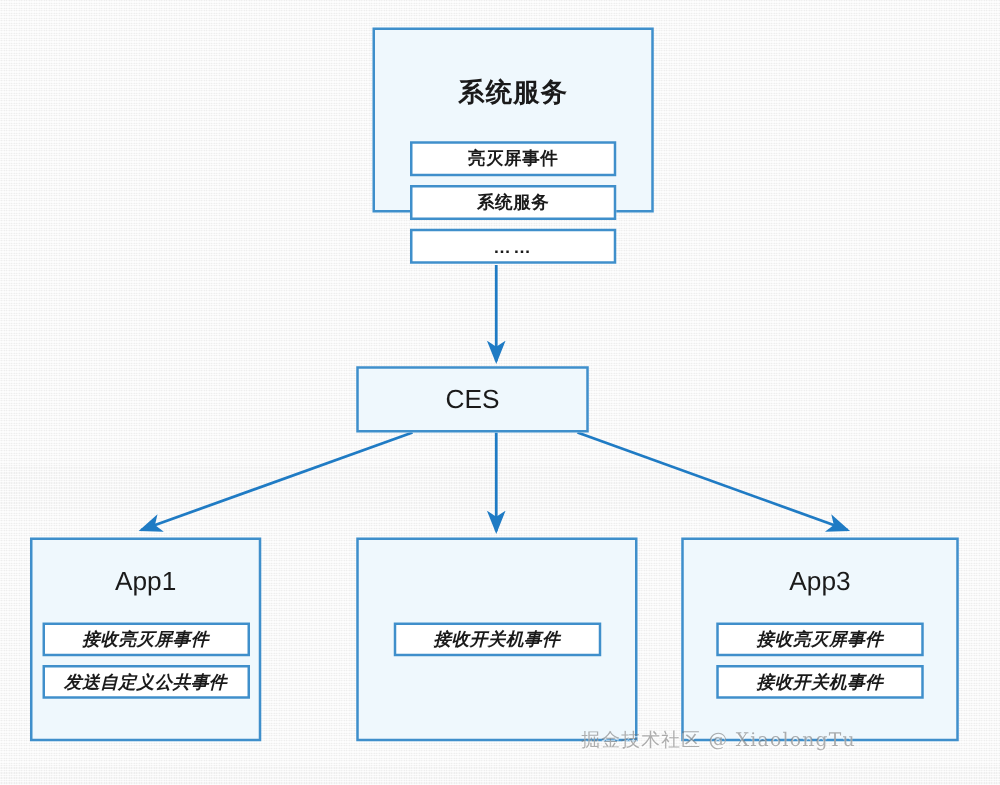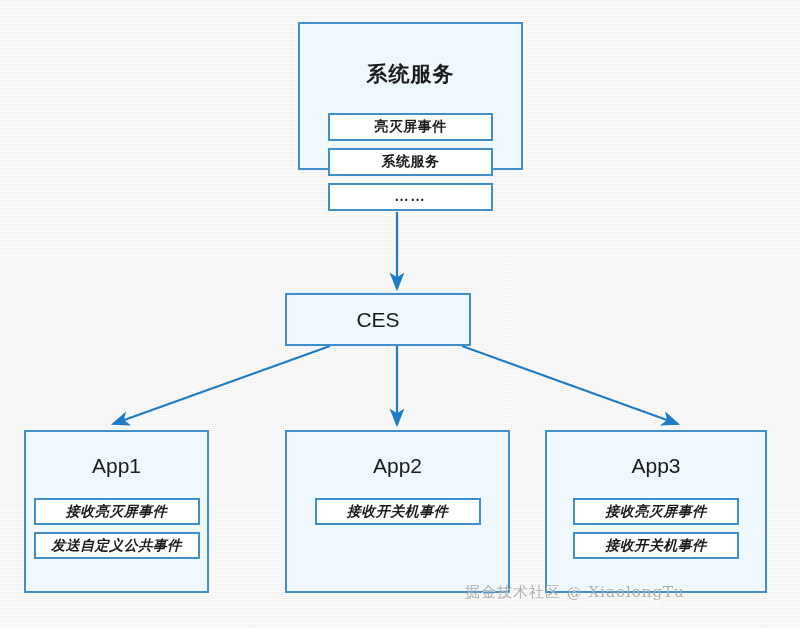--- a/index.html
+++ b/index.html
@@ -71,21 +71,20 @@
     justify-content: center;
     color: #1a1a1a;
     font-size: 14px;
     font-weight: bold;
     letter-spacing: 0.5px;
     white-space: nowrap;
   }
   .sys-item {
     width: 165px;
     height: 28px;
-    font-family: Liberation Serif, serif;
   }
   .app-item {
     width: 166px;
     height: 27px;
     font-style: italic;
   }
   .dots {
     font-size: 14px;
     letter-spacing: 2px;
     font-weight: bold;
@@ -144,21 +143,20 @@
       <div class="item-box app-item">
         <span>接收亮灭屏事件</span>
       </div>
       <div class="item-box app-item">
         <span>发送自定义公共事件</span>
       </div>
     </div>
   </div>
 
   <div class="node-box" style="left:285px; top:430px; width:225px; height:163px;">
-    <div class="node-title title-en" style="top:22px;">App2</div>
     <div class="item-list" style="top:66px;">
       <div class="item-box app-item">
         <span>接收开关机事件</span>
       </div>
     </div>
   </div>
 
   <div class="node-box" style="left:545px; top:430px; width:222px; height:163px;padding-left:29px;">
     <div class="node-title title-en" style="top:22px;">App3</div>
     <div class="item-list" style="top:66px;">

